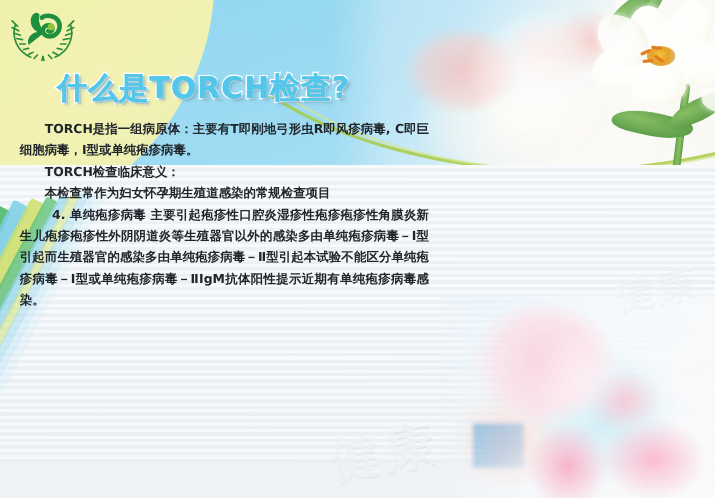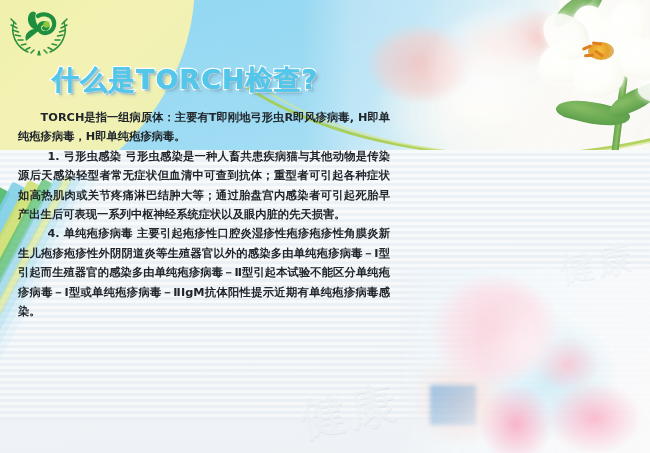--- a/index.html
+++ b/index.html
@@ -283,19 +283,20 @@
         <path d="M30 12 C34 9 42 10 45 15 C48 21 45 28 38 29 C34 29.5 31 27 31 24 C31 21 33 19 36 19 C38.5 19 40 21 39.5 23 C39 24.5 37 25 36 24" fill="none" stroke="#1e8f3e" stroke-width="4.2" stroke-linecap="round" stroke-linejoin="round"></path>
       </g>
       <circle cx="38.5" cy="20.5" r="3.2" fill="#8dc63f"></circle>
     </svg>
   </div>
 
   <div class="title">什么是TORCH检查?</div>
   <div class="title-inner">什么是TORCH检查?</div>
 
   <div class="col-left">
-    <p class="indent">TORCH是指一组病原体：主要有T即刚地弓形虫R即风疹病毒, H即单纯疱疹病毒，H即单纯疱疹病毒。</p>
-    <p class="indent3">1. 弓形虫感染  弓形虫感染是一种人畜共患疾病猫与其他动物是传染源后天感染轻型者常无症状但血清中可查到抗体；重型者可引起各种症状如高热肌肉或关节疼痛淋巴结肿大等；通过胎盘宫内感染者可引起死胎早产出生后可表现一系列中枢神经系统症状以及眼内脏的先天损害。</p>
+    <p class="indent">TORCH是指一组病原体：主要有T即刚地弓形虫R即风疹病毒, C即巨细胞病毒，Ⅰ型或单纯疱疹病毒。</p>
+    <p class="indent">TORCH检查临床意义：</p>
+    <p class="indent">本检查常作为妇女怀孕期生殖道感染的常规检查项目</p>
     <p class="indent3">4. 单纯疱疹病毒  主要引起疱疹性口腔炎湿疹性疱疹疱疹性角膜炎新生儿疱疹疱疹性外阴阴道炎等生殖器官以外的感染多由单纯疱疹病毒－Ⅰ型引起而生殖器官的感染多由单纯疱疹病毒－Ⅱ型引起本试验不能区分单纯疱疹病毒－Ⅰ型或单纯疱疹病毒－ⅡIgM抗体阳性提示近期有单纯疱疹病毒感染。</p>
   </div>
 
 
 </div>
 
 </body></html>

